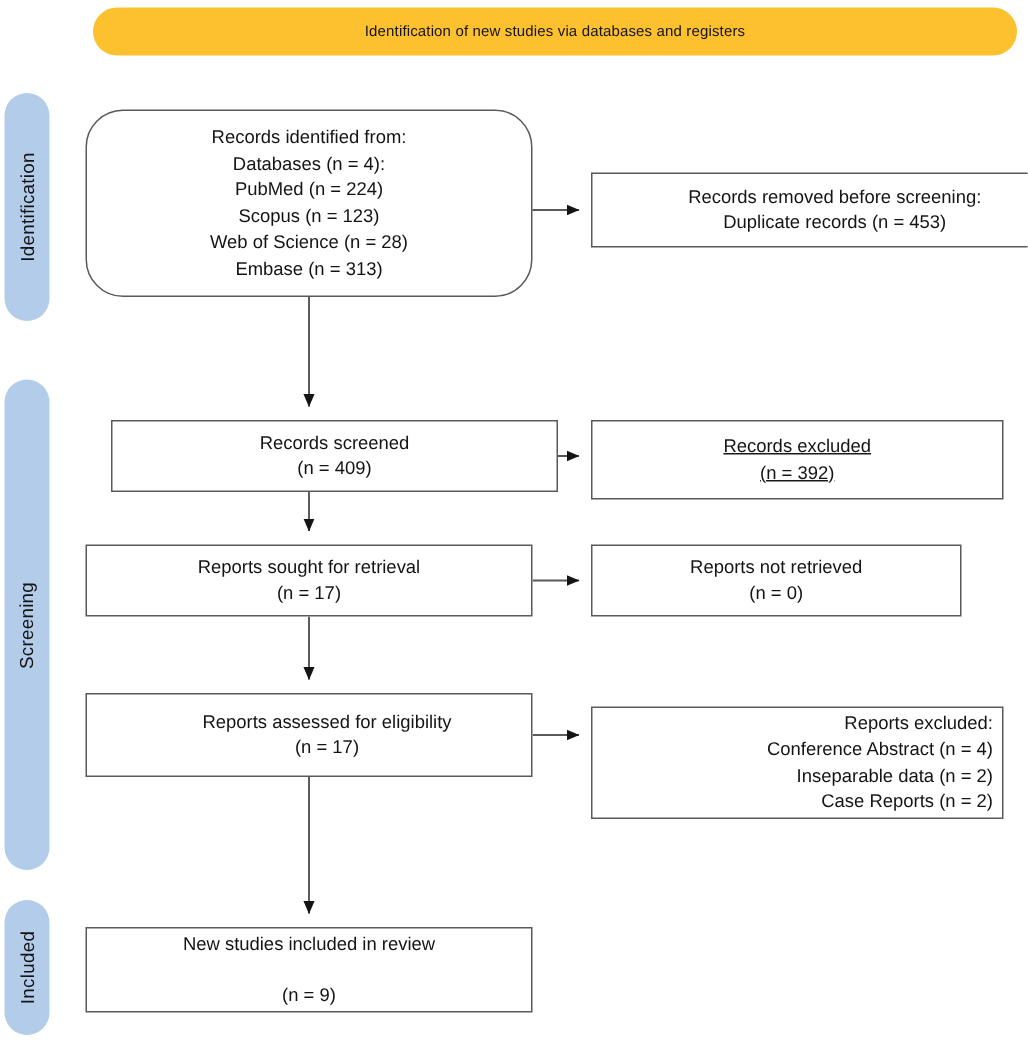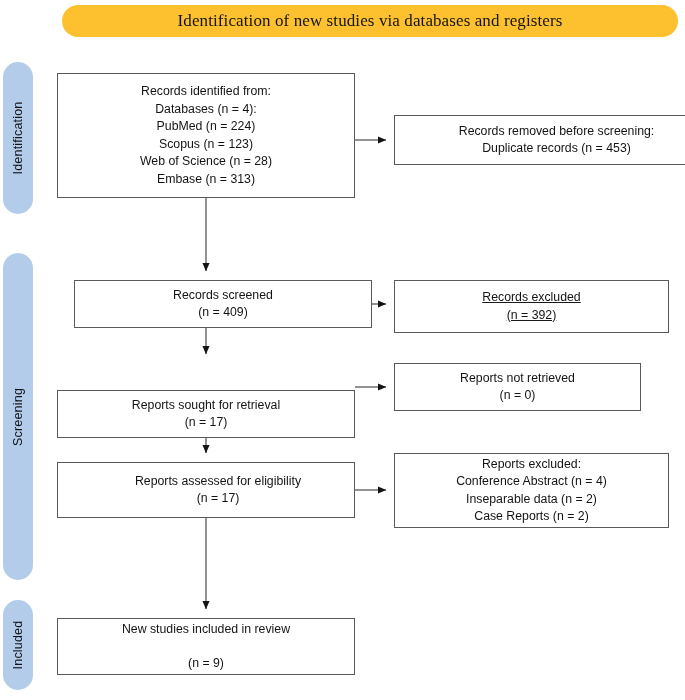--- a/index.html
+++ b/index.html
@@ -23,25 +23,24 @@
     top: 5px;
     width: 616px;
     height: 32px;
     background: #FDC130;
     border-radius: 16px;
     display: flex;
     align-items: center;
     justify-content: center;
   }
   .banner-label {
-    font-size: 17px;
+    font-size: 10px;
     color: #141414;
     letter-spacing: .1px;
     white-space: nowrap;
-    font-family: Liberation Serif, serif;
   }
 
   
   .stage-pill {
     position: absolute;
     left: 3px;
     width: 30px;
     background: #B3CCEA;
     border-radius: 15px;
     display: flex;
@@ -72,28 +71,28 @@
     padding: 2px 6px;
   }
   .fbox .line {
     font-size: 12.3px;
     line-height: 17.5px;
     color: #141414;
     white-space: nowrap;
     text-align: center;
   }
 
-  #box-identified        { left: 57px;  top: 73px;  width: 298px; height: 125px; }
+  #box-identified        { left: 57px;  top: 73px;  width: 298px; height: 125px; border-radius: 25px; }
   #box-removed           { left: 394px; top: 115px; width: 325px; height: 50px; }
   #box-screened          { left: 57px;  top: 280px; width: 298px; height: 48px; margin-left: 17px; }
   #box-excluded-screen   { left: 394px; top: 280px; width: 275px; height: 53px; text-decoration: underline; }
-  #box-sought            { left: 57px;  top: 363px; width: 298px; height: 48px; margin-top: 27px; }
+  #box-sought            { left: 57px;  top: 363px; width: 298px; height: 48px; }
   #box-not-retrieved     { left: 394px; top: 363px; width: 247px; height: 48px; }
   #box-assessed          { left: 57px;  top: 462px; width: 298px; height: 56px; padding-left: 30px; }
-  #box-excluded-reports  { left: 394px; top: 453px; width: 275px; height: 75px; }
+  #box-excluded-reports  { left: 394px; top: 471px; width: 275px; height: 75px; align-items: flex-end; }
   #box-included          { left: 57px;  top: 618px; width: 298px; height: 57px; justify-content: space-between; }
 
   
   .connectors {
     position: absolute;
     left: 0; top: 0;
     width: 685px; height: 700px;
     pointer-events: none;
   }
 </style>

